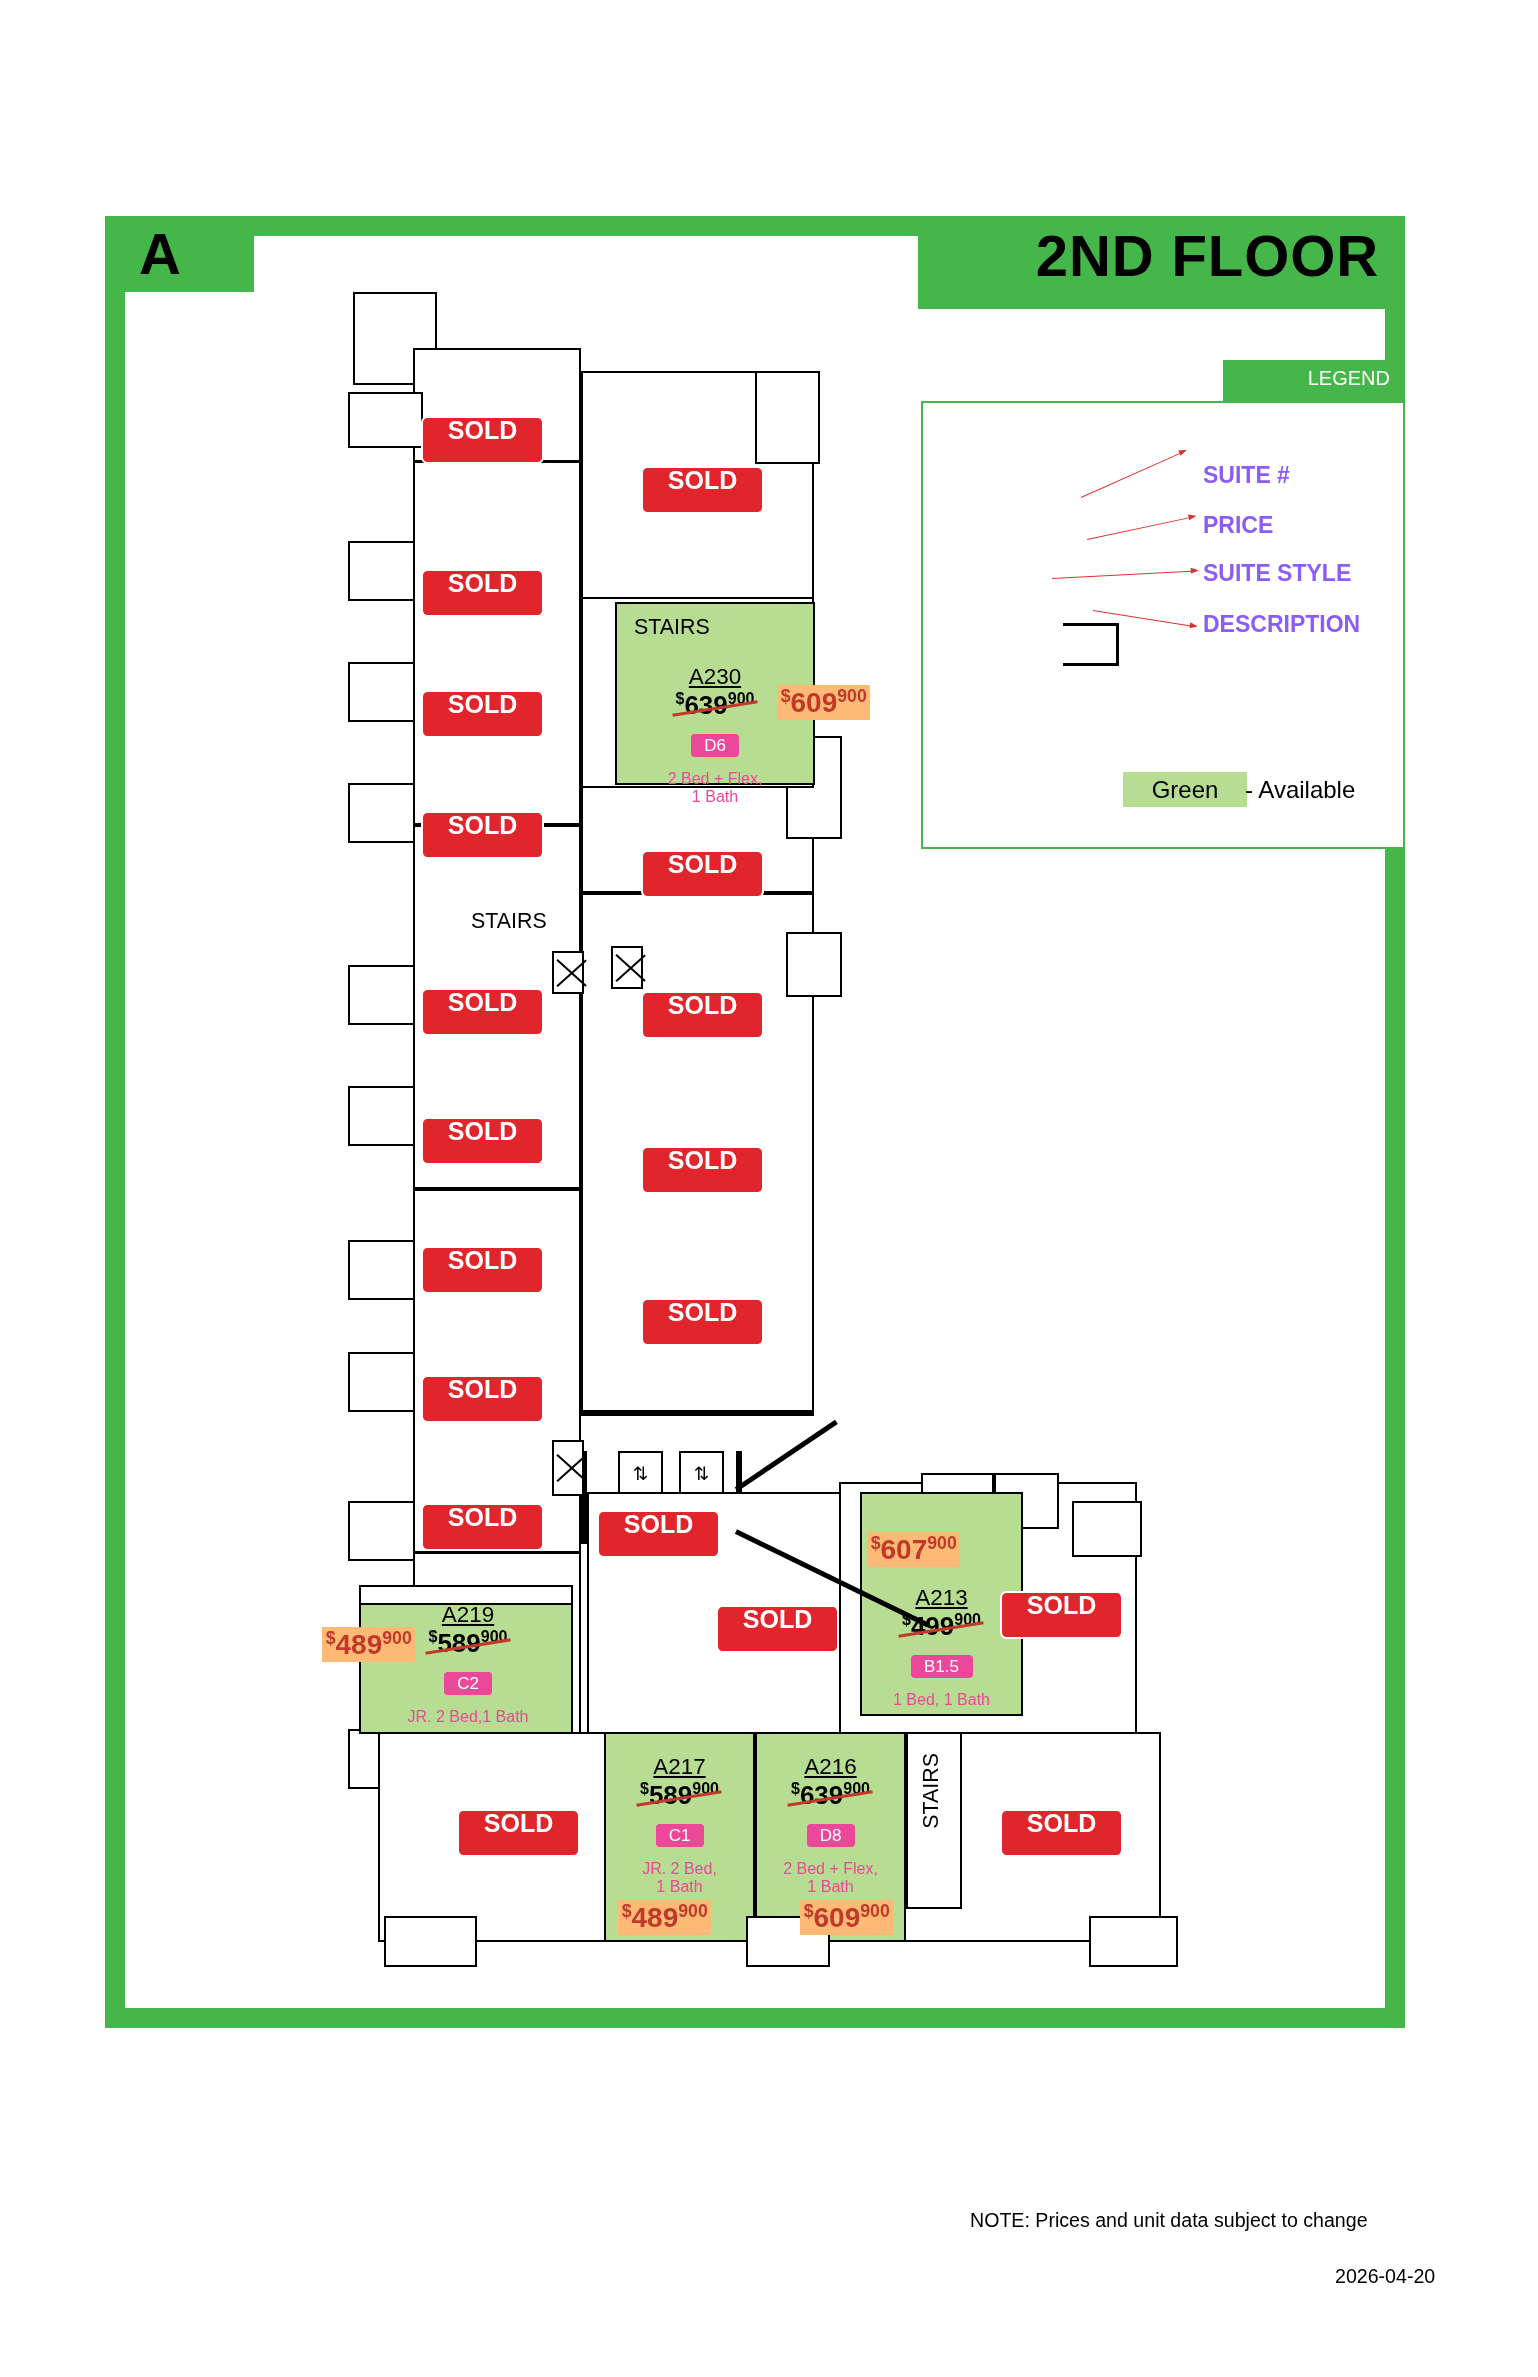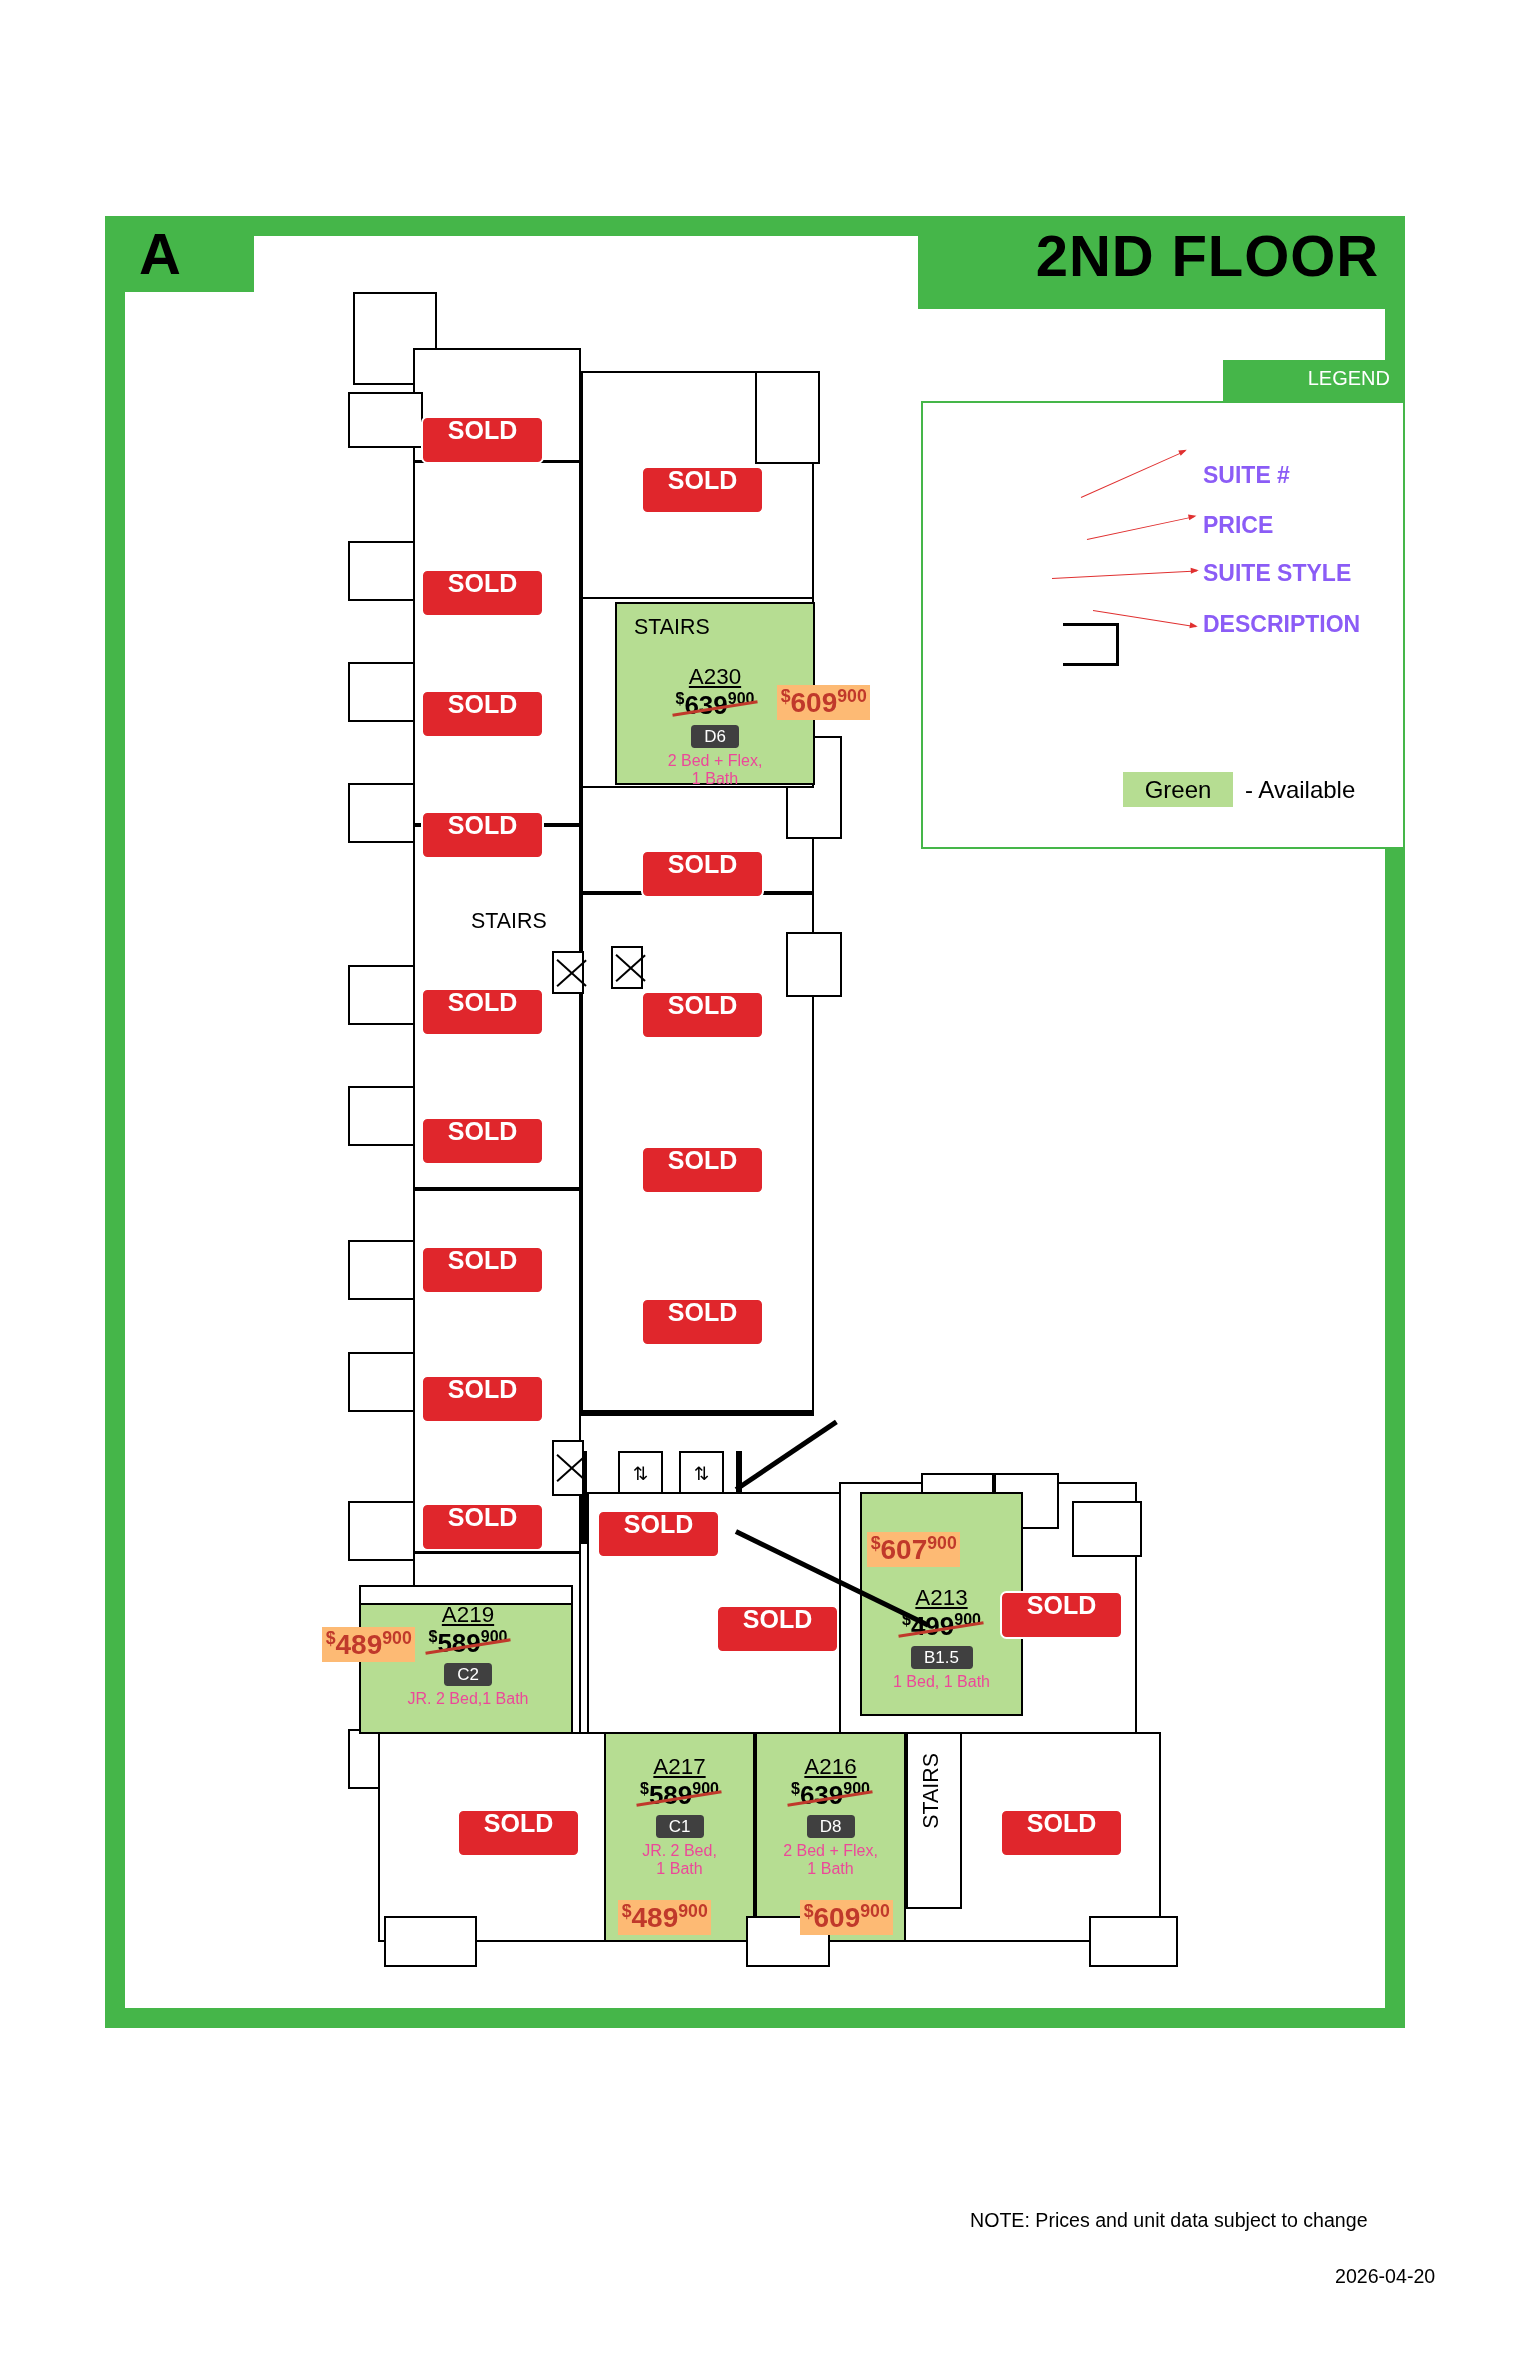--- a/index.html
+++ b/index.html
@@ -22,41 +22,41 @@
   .ls-suite{position:absolute;left:0;top:5.6px;width:163px;text-align:center;font-size:20.5px;text-decoration:underline;}
   .ls-price{position:absolute;left:0;top:34px;width:163px;text-align:center;font-size:26px;font-weight:700;}
   .ls-price sup{font-size:15px;font-weight:700;}
   .ls-style{position:absolute;left:58px;top:73px;width:48px;height:22.4px;background:#2b6fc2;border-radius:3.7px;color:#fff;font-size:17px;text-align:center;line-height:22.4px;}
   .ls-desc{position:absolute;left:0;top:103px;width:163px;text-align:center;font-size:16px;color:#8a3b20;}
 
   .legend-label{position:absolute;font-size:23px;font-weight:700;color:#8b5cf6;}
   .leader{position:absolute;height:0;border-top:1.9px solid #e03030;transform-origin:left center;}
   .leader:after{content:"";position:absolute;right:-1.9px;top:-3.7px;border-left:8.4px solid #e03030;border-top:3.7px solid transparent;border-bottom:3.7px solid transparent;}
 
-  .legend-green-chip{position:absolute;left:1123px;top:772px;width:110px;height:35px;background:#b6dd92;}
+  .legend-green-chip{position:absolute;left:1123px;top:772px;width:124px;height:35px;background:#b6dd92;}
   .legend-green-chip span{display:block;text-align:center;line-height:35px;font-size:24px;color:#000;}
   .legend-green-text{position:absolute;left:1245px;top:776px;font-size:24px;color:#000;}
 
   
   .rm{position:absolute;border:2.8px solid #000;background:#fff;box-sizing:border-box;}
   .rm.green{background:#b6dd92;}
   .wall{position:absolute;background:#000;}
 
   .sold{position:absolute;background:#e0262c;border:2.8px solid #ffffff;border-radius:6.5px;color:#fff;font-size:25px;font-weight:700;text-align:center;box-sizing:border-box;}
   .sold span{display:block;line-height:100%;}
 
   .stairs-lbl{position:absolute;font-size:21.4px;color:#000;}
   .stairs-lbl.vert{writing-mode:vertical-rl;transform:rotate(180deg);}
 
   .unit{position:absolute;text-align:center;}
   .u-num{font-size:22.4px;text-decoration:underline;color:#000;}
   .u-price{font-size:26px;font-weight:700;color:#000;position:relative;display:inline-block;}
   .u-price sup{font-size:16px;}
   .u-price .strike{position:absolute;left:-3.7px;right:-3.7px;top:54%;height:2.8px;background:#c0392b;transform:rotate(-9deg);}
-  .u-style{width:48px;height:23px;line-height:23px;background:#404040;border-radius:3.7px;color:#fff;font-size:17px;margin:4px auto;}
+  .u-style{width:48px;height:23px;line-height:23px;background:#ec4899;border-radius:3.7px;color:#fff;font-size:17px;margin:13px auto;}
   .u-desc{font-size:16px;color:#ec4899;line-height:1.15;}
 
   .newprice{position:absolute;background:#fdba74;color:#c0392b;font-size:28px;font-weight:700;padding:0.9px 3.7px;white-space:nowrap;}
   .newprice sup{font-size:17.7px;}
 
   .elev{position:absolute;border:2.8px solid #000;background:#fff;box-sizing:border-box;}
   .elev .g{position:absolute;left:50%;top:50%;transform:translate(-50%,-50%);font-size:18.6px;}
 
   .xbox{position:absolute;border:2.8px solid #000;background:#fff;box-sizing:border-box;}
   .xbox:before,.xbox:after{content:"";position:absolute;left:-1.9px;top:50%;width:141%;height:1.9px;background:#000;transform-origin:center;}

